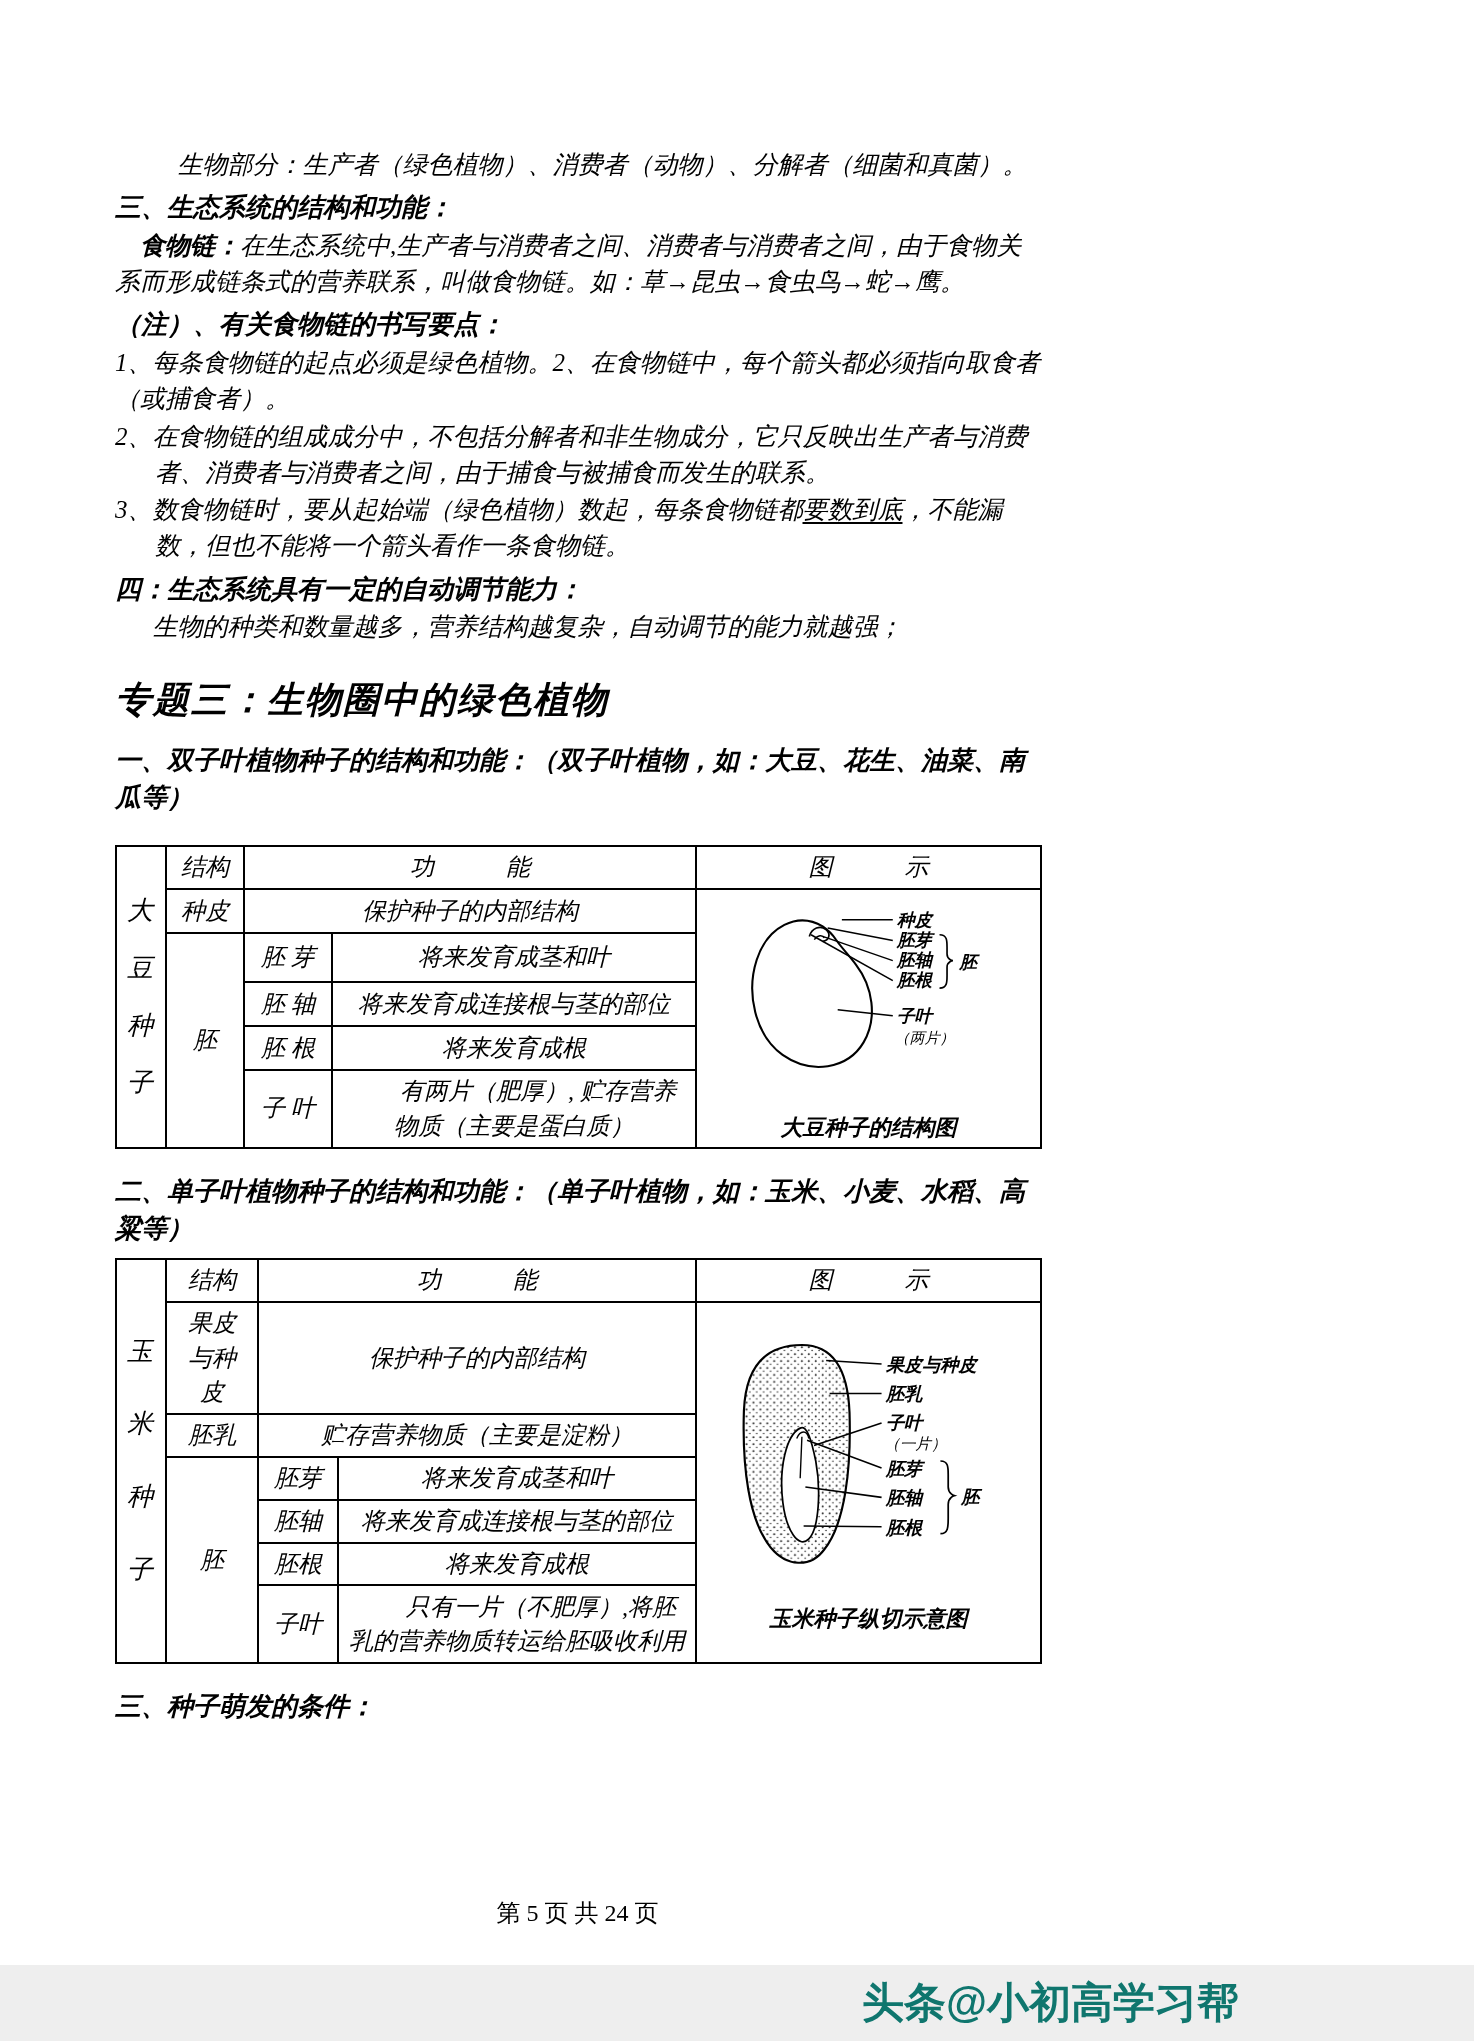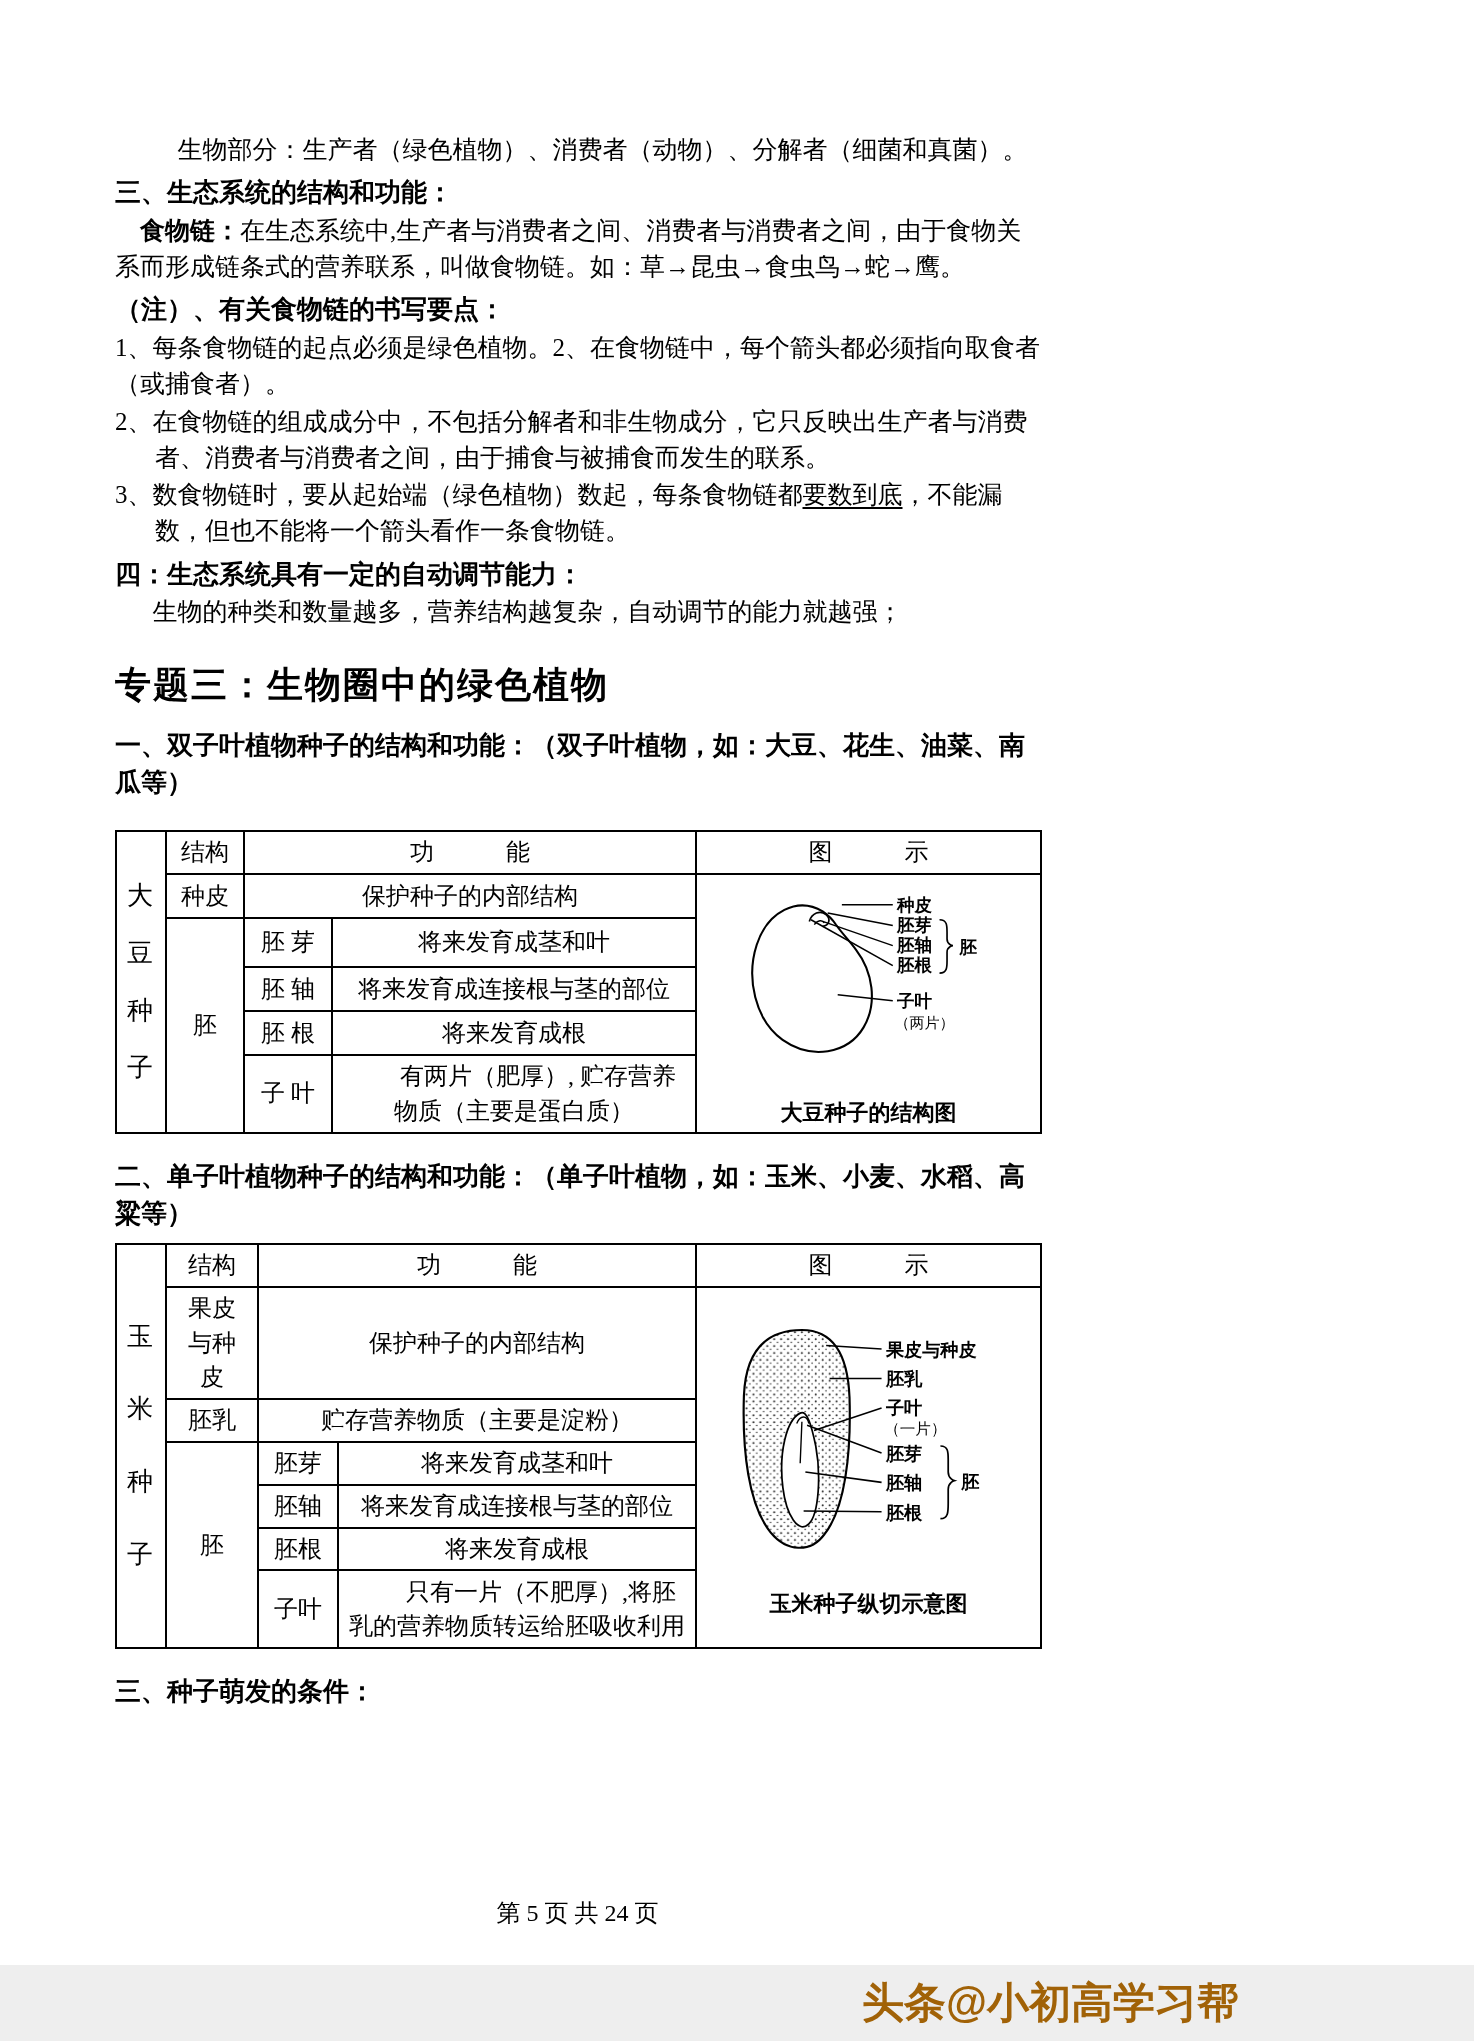--- a/index.html
+++ b/index.html
@@ -5,22 +5,22 @@
   * { margin:0; padding:0; box-sizing:border-box; }
   html,body { background:#ffffff; }
   body {
     position:relative;
     width:1474px; height:2041px;
     overflow:hidden;
     font-family:"Liberation Serif","DejaVu Serif",serif;
     color:#000;
   }
   .content {
-    position:absolute; left:115px; top:131px; width:925px;
-    font-size:25px; line-height:1.45;
+    position:absolute; left:115px; top:146px; width:925px;
+    font-size:25px; line-height:1.45;font-style:italic;
   }
   .hd {
     font-size:26px; font-weight:bold; margin-top:6px;
     font-family:"Liberation Sans","DejaVu Sans",sans-serif;
   }
   p.para { margin:1px 0; }
   .indent-25 { text-indent:2.5em; }
   .indent-1  { text-indent:1em; }
   .indent-15 { text-indent:1.5em; }
   .hang { padding-left:1.6em; text-indent:-1.6em; margin:1px 0; }
@@ -67,21 +67,21 @@
 
   .footer {
     position:absolute; left:115px; top:1897px; width:925px;
     text-align:center; font-size:24px;
   }
   .wm-bar {
     position:absolute; left:0; bottom:0; width:1474px; height:76px;
     background:#eeeeee; display:flex; align-items:center; justify-content:flex-end;
     padding-right:235px;
     font-family:"Liberation Sans","DejaVu Sans",sans-serif;
-    font-size:42px; font-weight:bold; color:#a16207;text-align:right;
+    font-size:42px; font-weight:bold; color:#0f766e;text-align:right;
   }
 </style>
 </head>
 <body>
 
 <div class="page">
   <div class="content">
 
     <p class="para indent-25">生物部分：生产者（绿色植物）、消费者（动物）、分解者（细菌和真菌）。</p>
 

